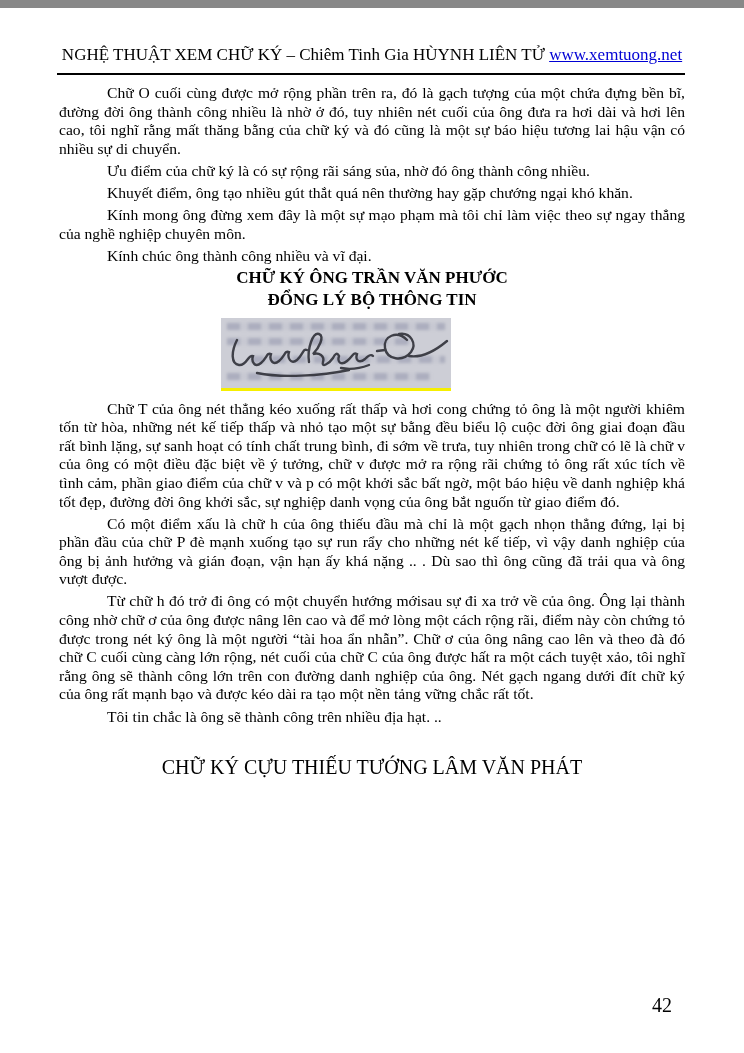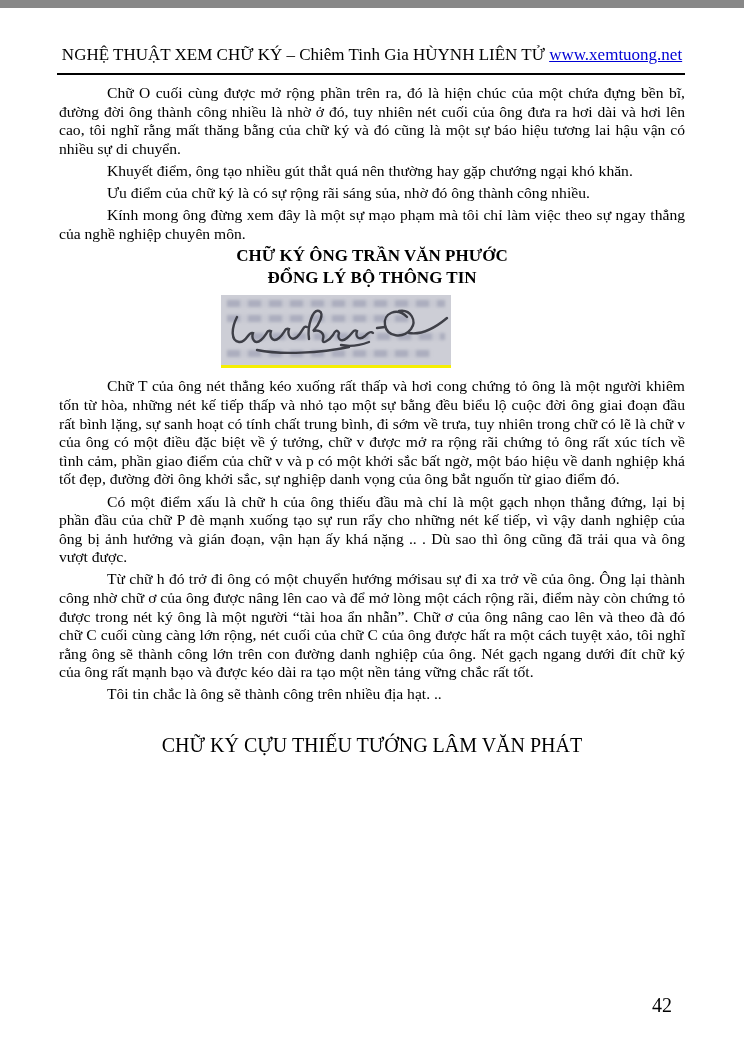--- a/index.html
+++ b/index.html
@@ -84,24 +84,25 @@
 <div class="page">
 
   <div class="header">
     <span>NGHỆ THUẬT XEM CHỮ KÝ – Chiêm Tinh Gia HÙYNH LIÊN TỬ</span>
     <span> </span><a href="#">www.xemtuong.net</a>
   </div>
 
   <hr class="rule">
 
   <div class="body-text">
-    <p>Chữ O cuối cùng được mở rộng phần trên ra, đó là hiện chúc của một chứa đựng bền bĩ, đường đời ông thành công nhiều là nhờ ở đó, tuy nhiên nét cuối của ông đưa ra hơi dài và hơi lên cao, tôi nghĩ rằng mất thăng bằng của chữ ký và đó cũng là một sự báo hiệu tương lai hậu vận có nhiều sự di chuyển.</p>
+    <p>Chữ O cuối cùng được mở rộng phần trên ra, đó là gạch tượng của một chứa đựng bền bĩ, đường đời ông thành công nhiều là nhờ ở đó, tuy nhiên nét cuối của ông đưa ra hơi dài và hơi lên cao, tôi nghĩ rằng mất thăng bằng của chữ ký và đó cũng là một sự báo hiệu tương lai hậu vận có nhiều sự di chuyển.</p>
+    <p>Ưu điểm của chữ ký là có sự rộng rãi sáng sủa, nhờ đó ông thành công nhiều.</p>
     <p>Khuyết điểm, ông tạo nhiều gút thắt quá nên thường hay gặp chướng ngại khó khăn.</p>
-    <p>Ưu điểm của chữ ký là có sự rộng rãi sáng sủa, nhờ đó ông thành công nhiều.</p>
     <p>Kính mong ông đừng xem đây là một sự mạo phạm mà tôi chỉ làm việc theo sự ngay thẳng của nghề nghiệp chuyên môn.</p>
+    <p>Kính chúc ông thành công nhiều và vĩ đại.</p>
 
     <p class="center-heading">CHỮ KÝ ÔNG TRẦN VĂN PHƯỚC</p>
     <p class="center-heading second">ĐỔNG LÝ BỘ THÔNG TIN</p>
   </div>
 
   <div class="signature-figure">
     <div class="ghost-row r1"></div>
     <div class="ghost-row r2"></div>
     <div class="ghost-row r3"></div>
     <div class="ghost-row r4"></div>

